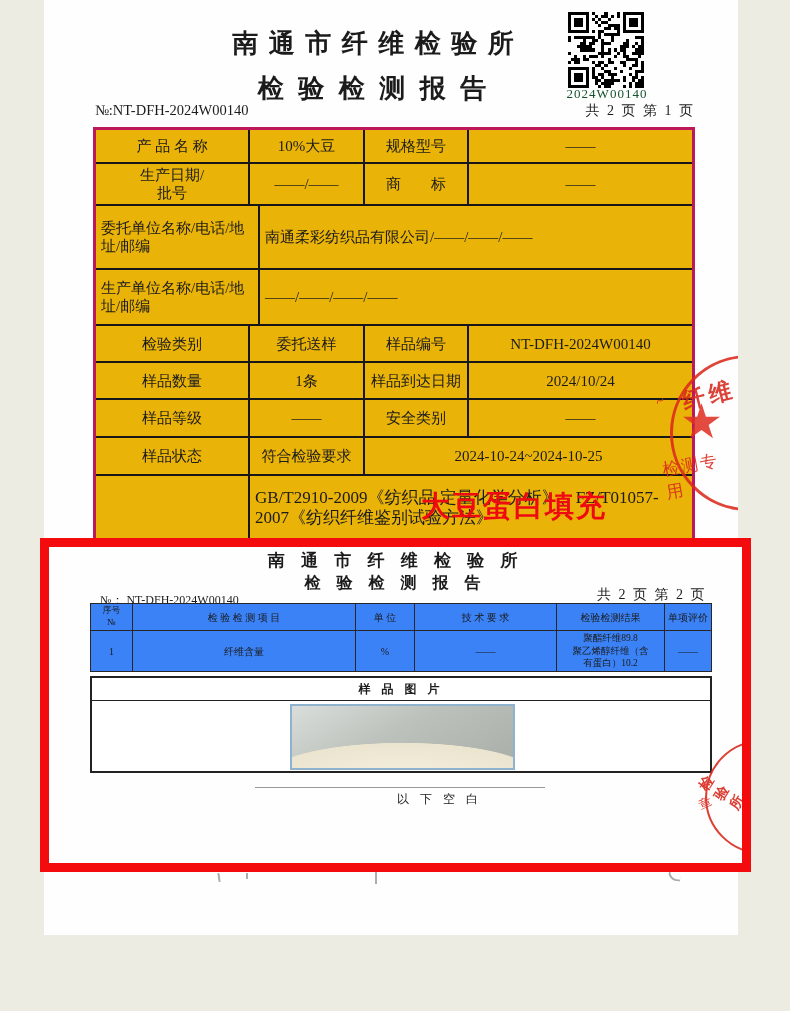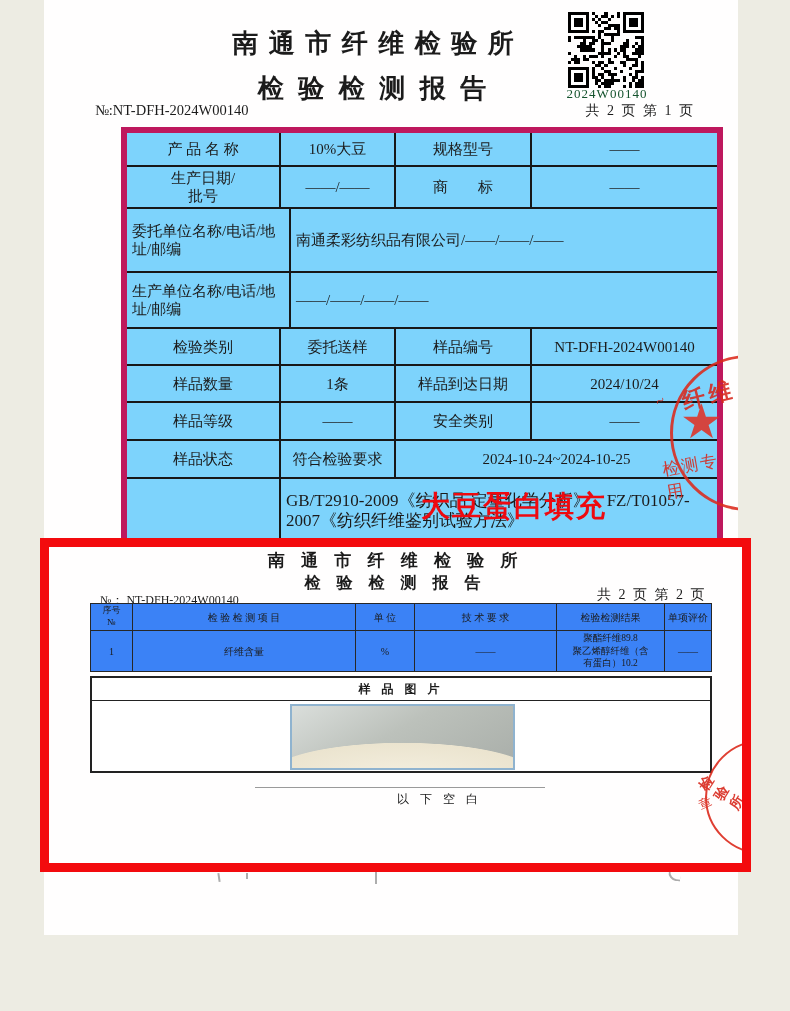--- a/index.html
+++ b/index.html
@@ -8,26 +8,26 @@
   
   .paper{position:absolute;left:44px;top:0;width:694px;height:935px;background:#fffefe;overflow:hidden;z-index:1;}
   .p1-org{position:absolute;left:0;top:26px;width:660px;text-align:center;font-size:26px;font-weight:bold;letter-spacing:2px;}
   .p1-title{position:absolute;left:0;top:71px;width:660px;text-align:center;font-size:26px;font-weight:bold;letter-spacing:4px;}
   .qr{position:absolute;left:524px;top:12px;width:76px;height:76px;}
   .qr svg{width:100%;height:100%;display:block;}
   .qr-cap{position:absolute;left:520px;top:86px;width:86px;text-align:center;font-size:13px;color:#14532d;letter-spacing:1px;}
   .p1-no{position:absolute;left:51px;top:102px;font-size:14.5px;}
   .p1-pages{position:absolute;top:102px;right:43px;font-size:14px;letter-spacing:2px;}
   
-  .t1{position:absolute;left:49px;top:127px;width:602px;border:6px solid #be185d;background:#7dd3fc;font-size:15px;box-sizing:border-box;margin-left:28px;}
+  .t1{position:absolute;left:49px;top:127px;width:602px;border:3px solid #be185d;background:#eab308;font-size:15px;box-sizing:border-box;}
   .t1 .row{display:flex;border-top:2px solid #171717;}
   .t1 .row:first-child{border-top:none;}
   .t1 .cell{box-sizing:border-box;display:flex;align-items:center;justify-content:center;text-align:center;padding:2px 5px;border-left:2px solid #171717;white-space:pre-line;line-height:1.2;}
   .t1 .cell:first-child{border-left:none;}
-  .c1{width:152px;}.c2{width:115px;}.c3{width:136px;}.c4{flex:1;}
+  .c1{width:152px;}.c2{width:115px;}.c3{width:104px;}.c4{flex:1;}
   .wl{width:162px;justify-content:flex-start !important;text-align:left !important;}
   .wv{flex:1;justify-content:flex-start !important;text-align:left !important;}
   .h32{min-height:32px;}.h37{min-height:37px;}.h62{min-height:62px;}.h54{min-height:54px;}
   .h35{min-height:35px;}.h36{min-height:36px;}
   .r9v{align-items:flex-start !important;padding-top:12px !important;font-size:17px;}
   
   .overlay-red{position:absolute;left:290px;top:487px;width:360px;text-align:center;font-size:29px;font-weight:bold;color:#ee0a10;letter-spacing:2px;z-index:5;font-family:"Liberation Sans","DejaVu Sans",sans-serif;}
   
   .stamp1{position:absolute;inset:0;pointer-events:none;opacity:.88;}
   .s1-circle{position:absolute;left:626px;top:355px;width:150px;height:150px;border:3px solid #dc2a1c;border-radius:50%;}

